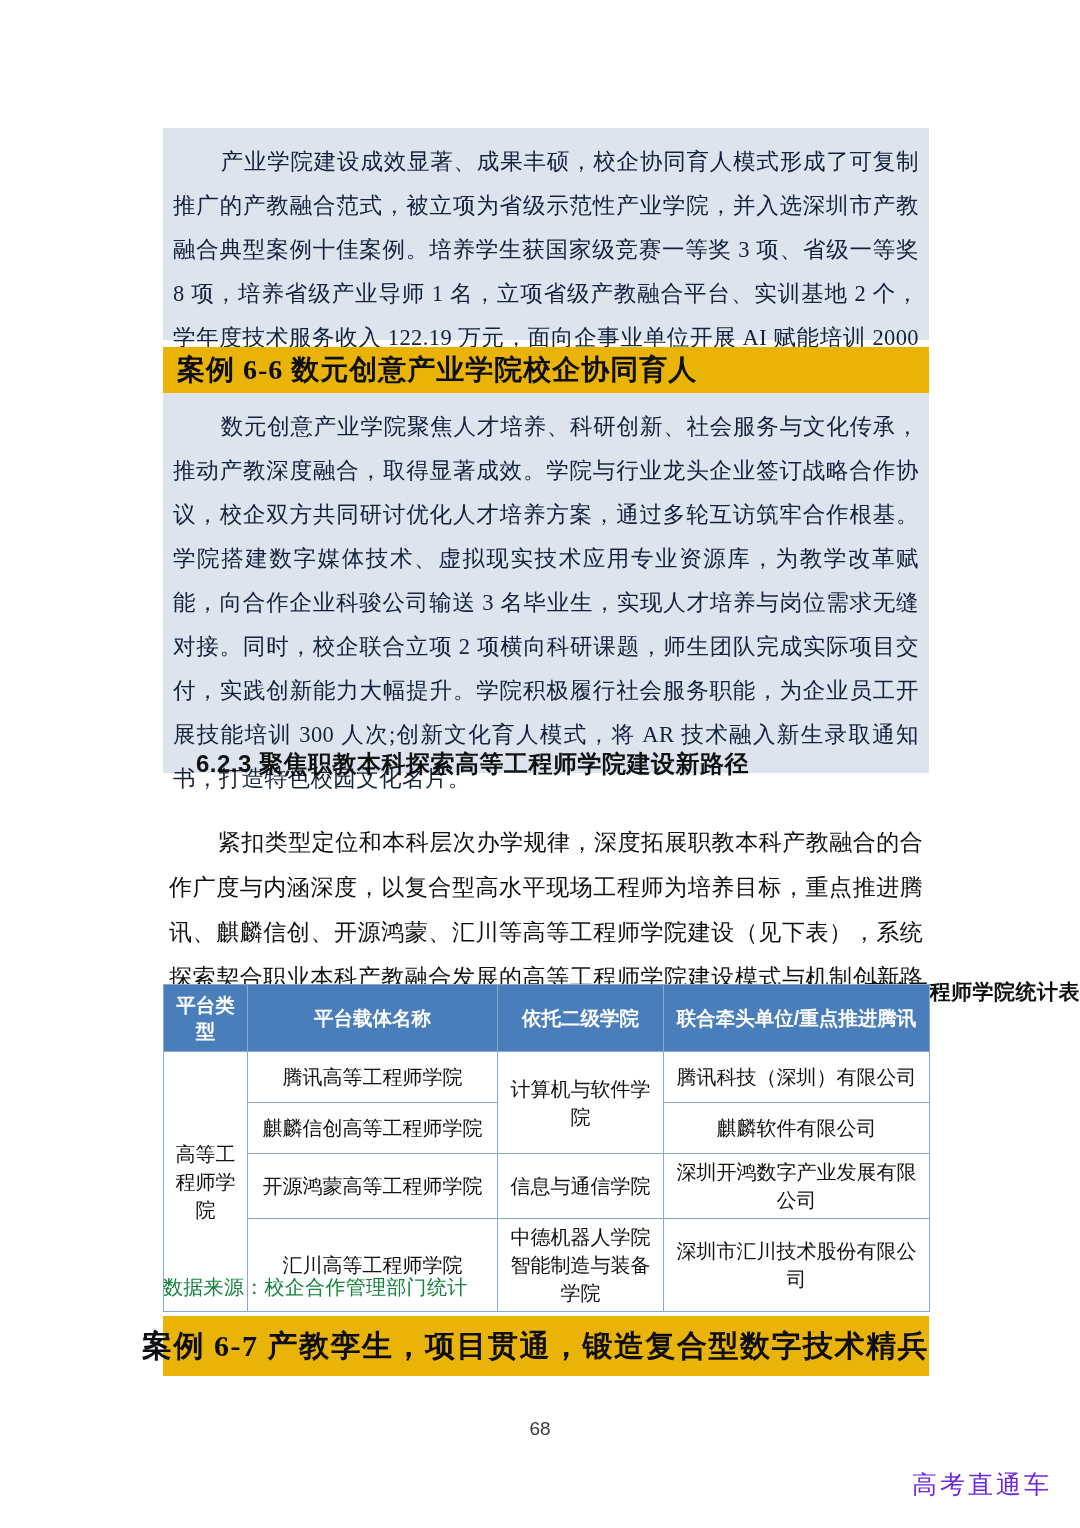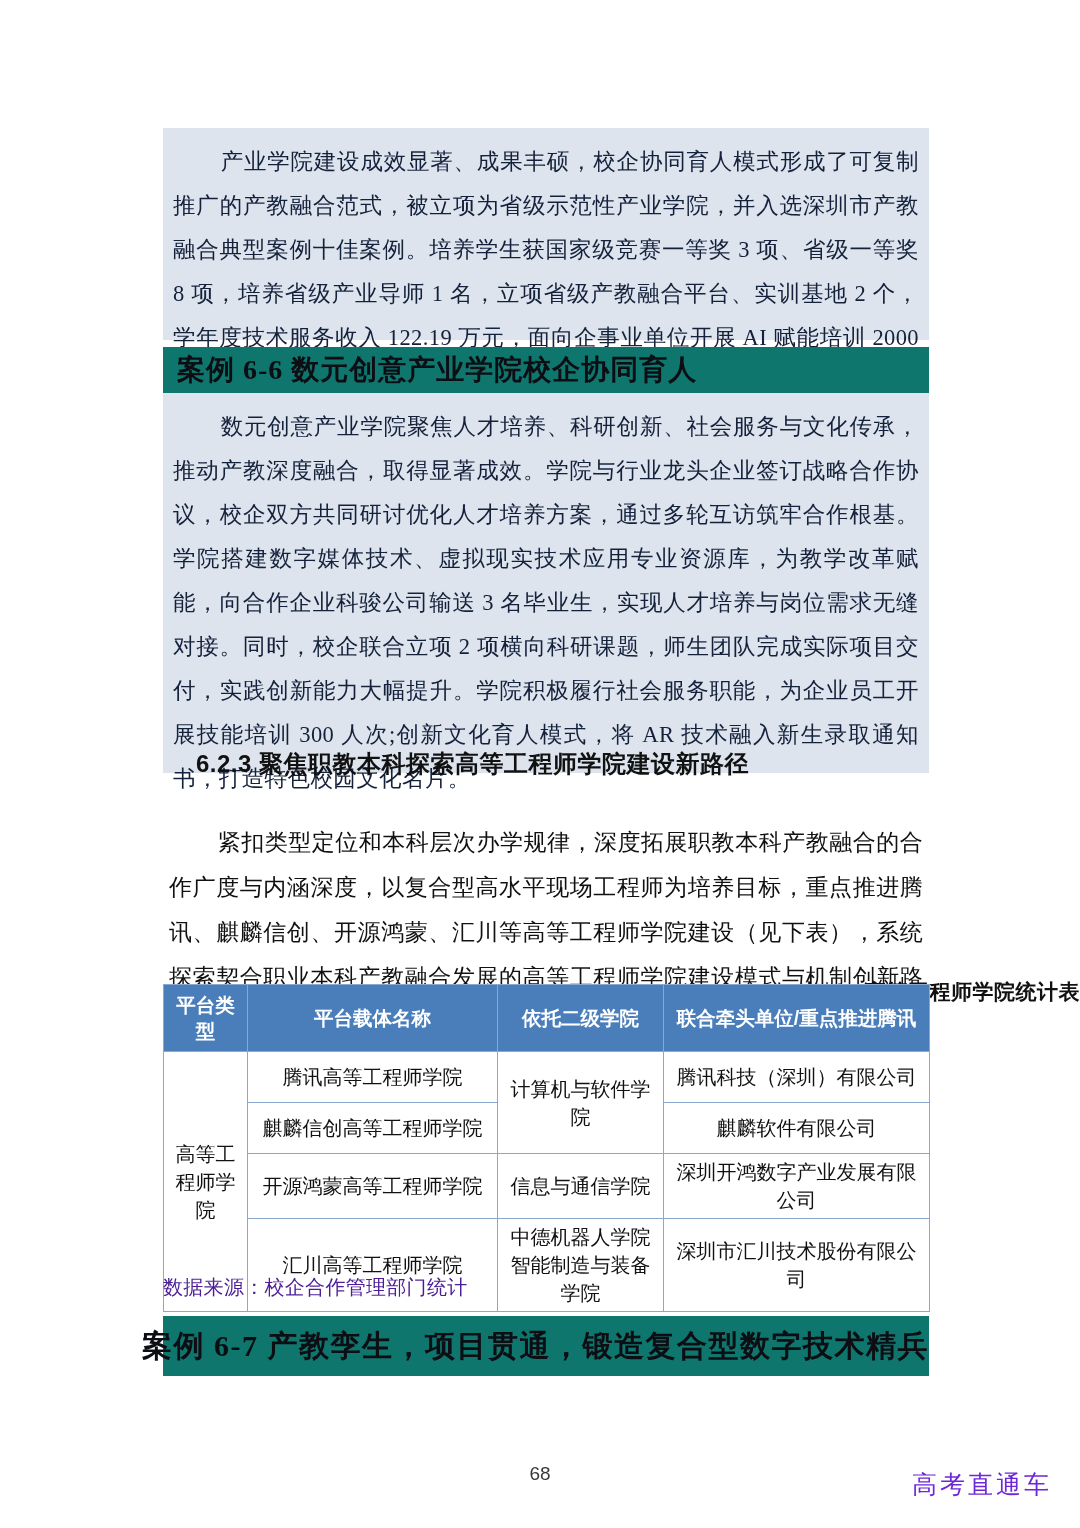--- a/index.html
+++ b/index.html
@@ -49,21 +49,21 @@
     height: 212px;
     padding-top: 12px;
     box-sizing: border-box;
   }
 
   
   .case-banner {
     position: absolute;
     left: 163px;
     width: 766px;
-    background: #0f766e;
+    background: #eab308;
     display: flex;
     align-items: center;
     box-sizing: border-box;
     padding-left: 14px;
   }
   .case-banner .txt {
     font-family: "Liberation Serif", "DejaVu Serif", serif;
     font-weight: bold;
     font-size: 28px;
     letter-spacing: 1px;
@@ -163,27 +163,27 @@
   .col-3 { width: 166px; }
   .col-4 { width: 266px; }
 
   .source-note {
     position: absolute;
     left: 163px;
     top: 1274px;
     font-family: "Liberation Sans", "DejaVu Sans", sans-serif;
     font-size: 20px;
     letter-spacing: 0.3px;
-    color: #4c1d95;
+    color: #15803d;
   }
 
   .page-number {
     position: absolute;
     left: 0;
-    top: 1463px;
+    top: 1418px;
     width: 1080px;
     text-align: center;
     font-family: "Liberation Sans", "DejaVu Sans", sans-serif;
     font-size: 19px;
     color: #3a3a3a;
   }
 
   .watermark {
     position: absolute;
     right: 28px;

